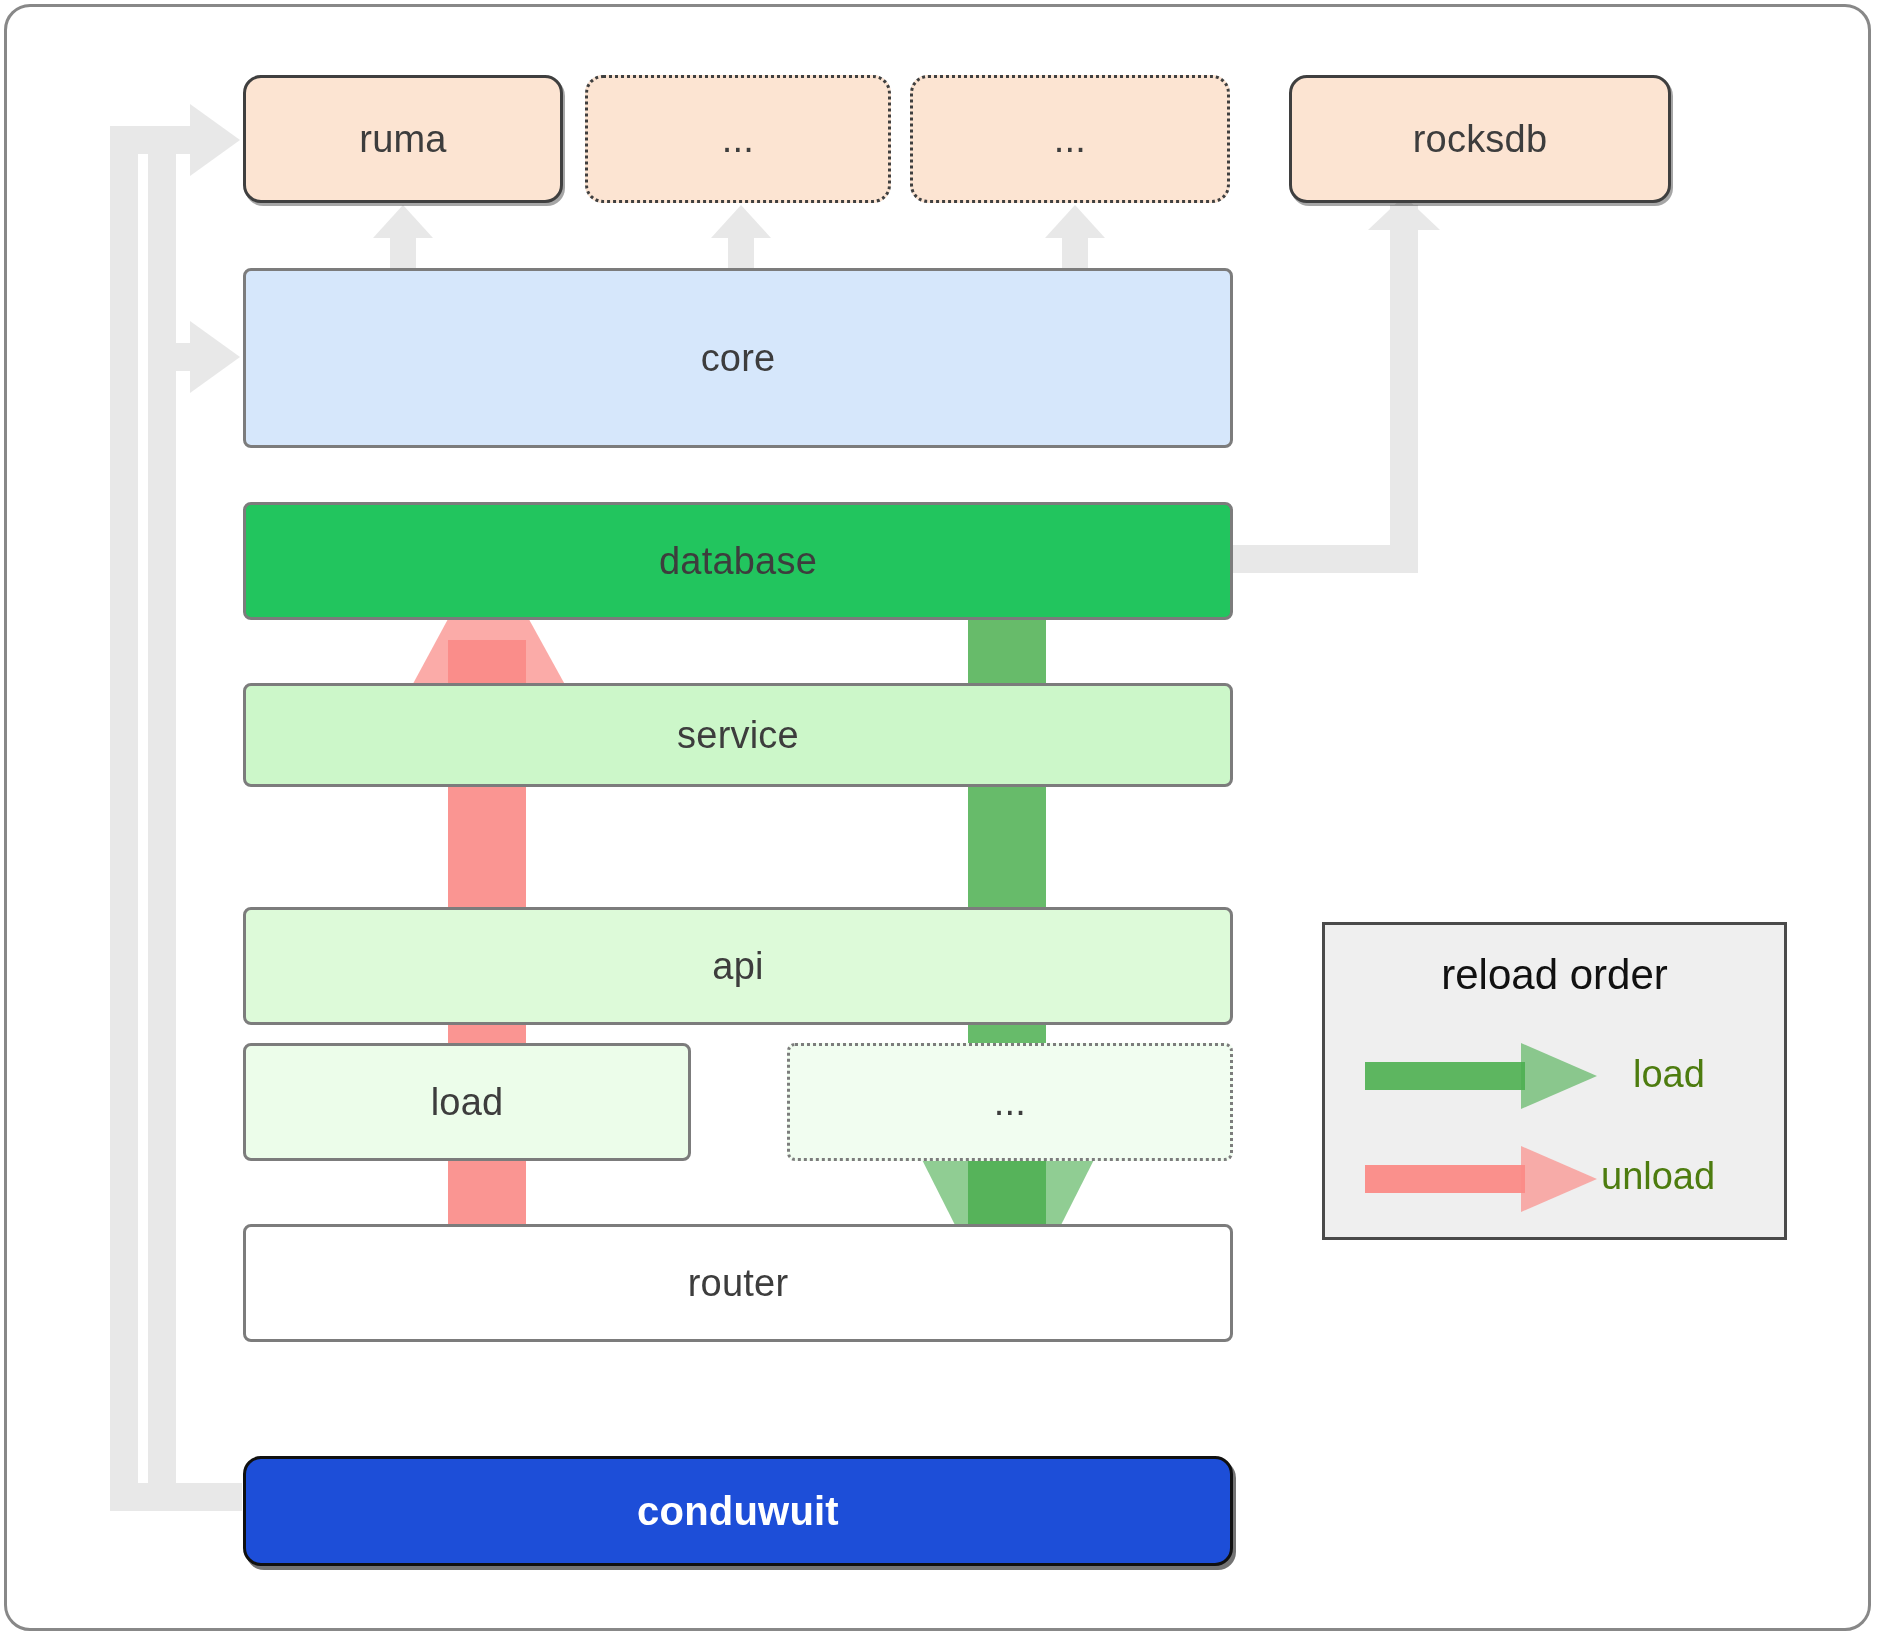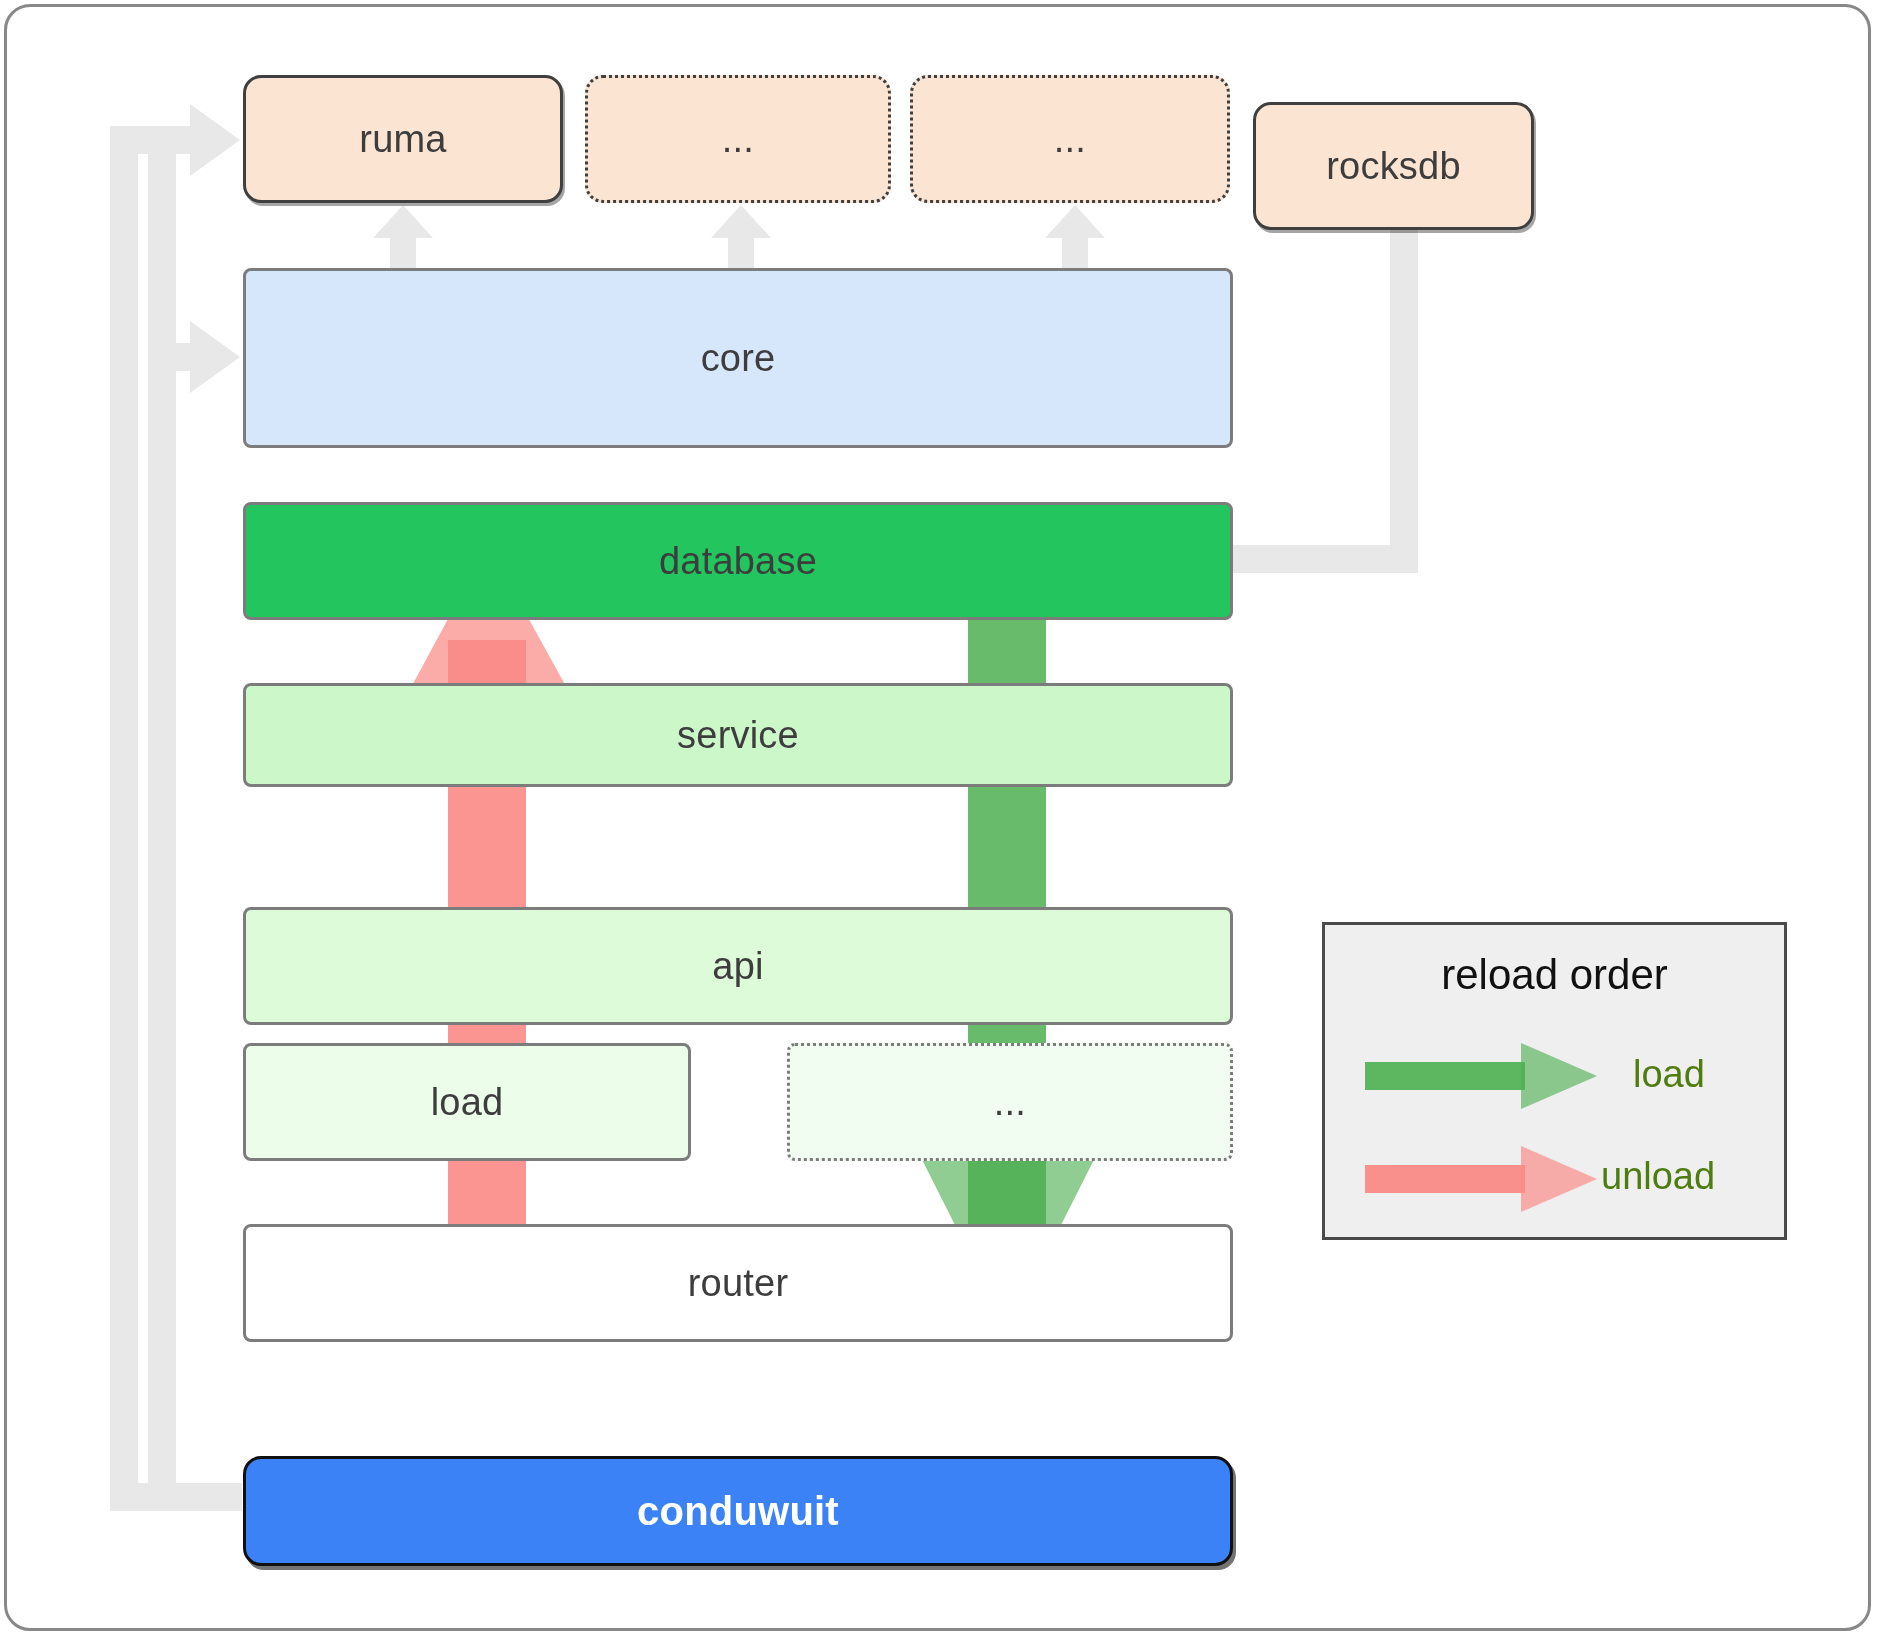--- a/index.html
+++ b/index.html
@@ -51,21 +51,21 @@
 
   .core{ background:#d6e7fb; }
   .database{ background:#22c55e; }
   .service{ background:#ccf7c9; }
   .api{ background:#ddfad9;margin-top:44px; }
   .admin{ background:#ecfdea; }
   .ellipsisbox{ background:#f1fdf0; }
   .router{ background:#ffffff; }
 
   .conduwuit{
-    background:#3b82f6;
+    background:#1d4ed8;
     border:3px solid #101010;
     border-radius:18px;
     color:#ffffff;
     font-size:40px;
     font-weight:bold;
     box-shadow:3px 4px 0 rgba(0,0,0,.55);
   }
 
   
   .conn{ position:absolute; background:#e8e8e8; }
@@ -145,21 +145,21 @@
 
   <div class="node dep" style="left:243px;top:75px;width:320px;height:128px;">
     <span class="lbl">ruma</span>
   </div>
   <div class="node dep dotted" style="left:585px;top:75px;width:306px;height:128px;">
     <span class="lbl">...</span>
   </div>
   <div class="node dep dotted" style="left:910px;top:75px;width:320px;height:128px;">
     <span class="lbl">...</span>
   </div>
-  <div class="node dep" style="left:1253px;top:75px;width:281px;height:128px;margin-top:27px;">
+  <div class="node dep" style="left:1289px;top:75px;width:382px;height:128px;">
     <span class="lbl">rocksdb</span>
   </div>
 
   <div class="node layer core" style="left:243px;top:268px;width:990px;height:180px;">
     <span class="lbl">core</span>
   </div>
 
   <div class="node layer database" style="left:243px;top:502px;width:990px;height:118px;">
     <span class="lbl">database</span>
   </div>

